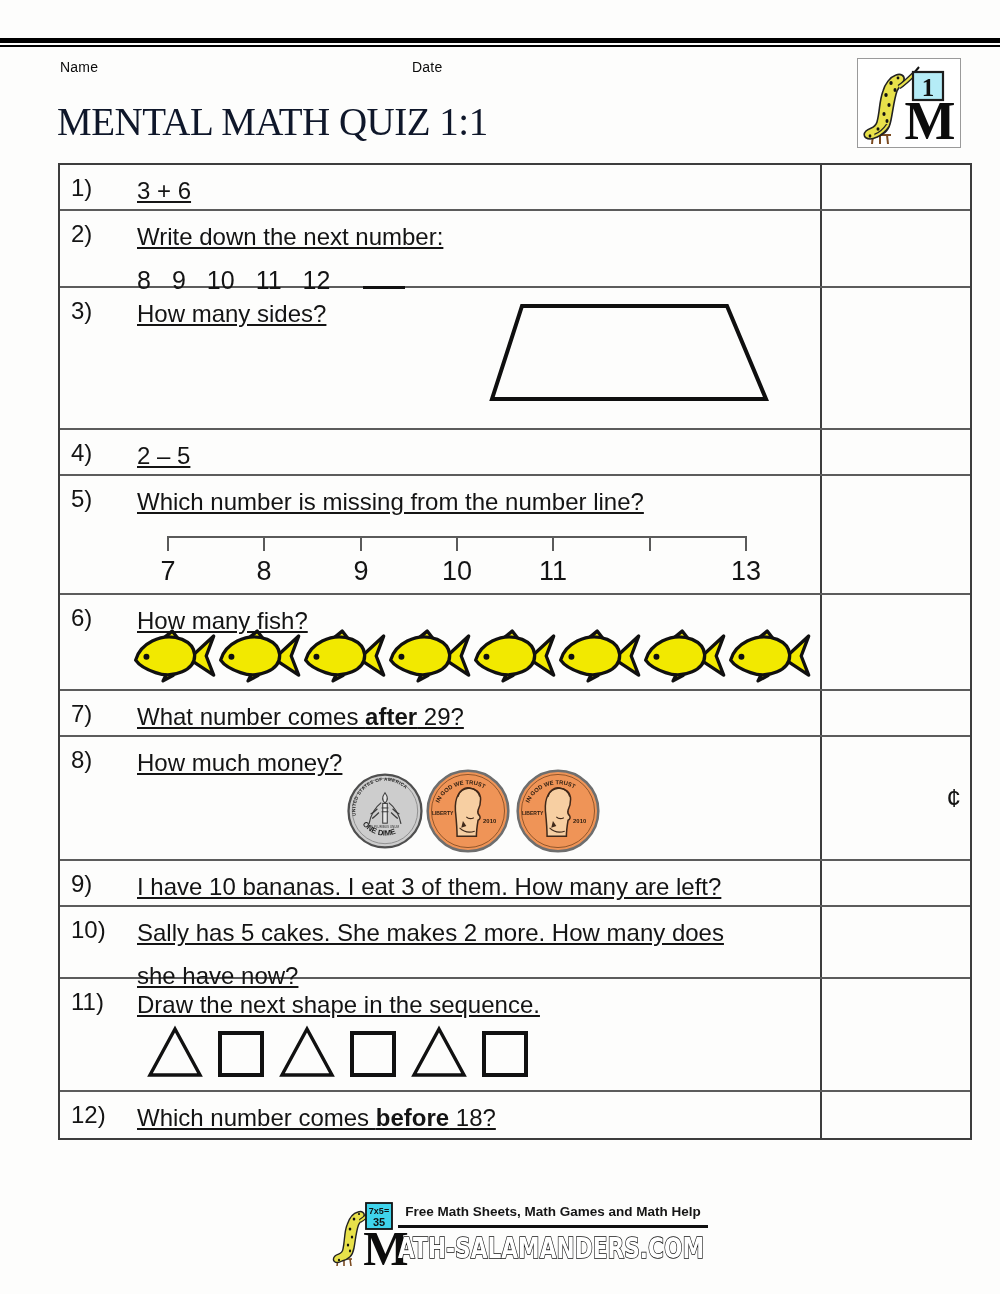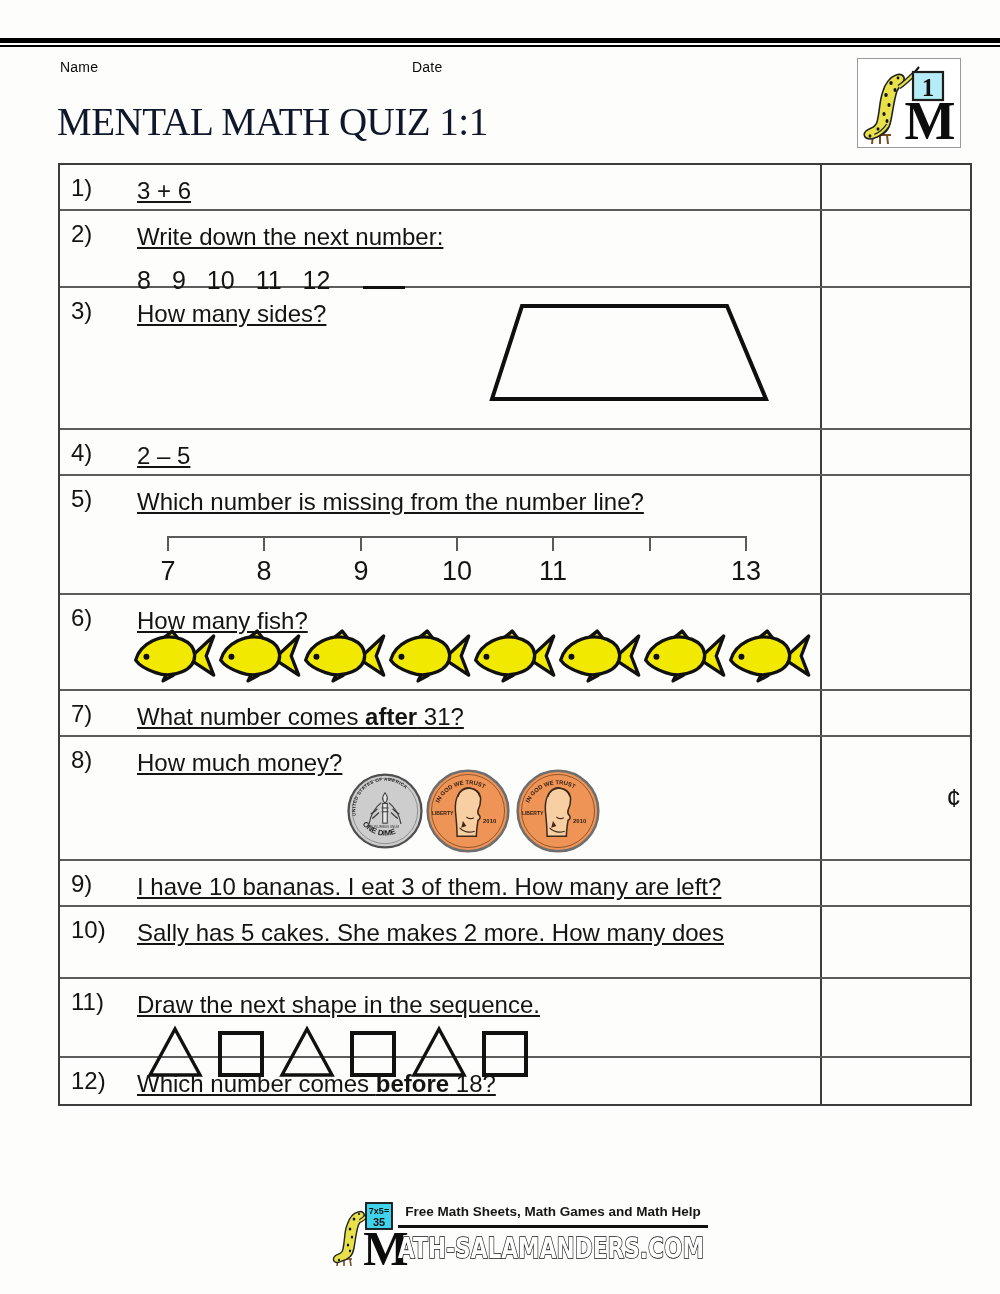--- a/index.html
+++ b/index.html
@@ -33,21 +33,21 @@
     left:58px;top:163px;width:914px;
     border:2px solid #3d3d3d;box-sizing:border-box;background:transparent;
   }
   .row{
     display:flex;position:relative;box-sizing:border-box;
     border-bottom:2px solid #5c5c5c;
   }
   .row:last-child{border-bottom:none;}
   .r1{height:46px;}  .r2{height:77px;}  .r3{height:142px;} .r4{height:46px;}
   .r5{height:119px;} .r6{height:96px;}  .r7{height:46px;}  .r8{height:124px;}
-  .r9{height:46px;}  .r10{height:72px;} .r11{height:79px;}.r12{height:46px;}
+  .r9{height:46px;}  .r10{height:72px;} .r11{height:113px;}.r12{height:46px;}
   .num{
     width:77px;box-sizing:border-box;flex:0 0 77px;
     padding:9px 0 0 11px;font-size:24px;
   }
   .q{flex:1 1 auto;padding:9px 6px 0 0;font-size:24px;line-height:34px;text-decoration:underline;}
   .q .line2{line-height:36px;margin-top:8px;}
   .ans{
     flex:0 0 150px;width:150px;box-sizing:border-box;
     border-left:2px solid #3d3d3d;
     display:flex;align-items:center;justify-content:flex-end;
@@ -248,21 +248,21 @@
     <path d="M34,12 L46,2 L53,11" style="fill:var(--fish-yellow)" stroke="#101010" stroke-width="4" stroke-linejoin="round"></path>
     <path d="M40,52 L35,62 L48,55" style="fill:var(--fish-yellow)" stroke="#101010" stroke-width="4" stroke-linejoin="round"></path>
     <path d="M2,37 Q6,22 22,14 Q40,5 58,12 Q72,18 73,30 Q74,44 58,51 Q42,58 26,52 Q8,46 2,37 Z" style="fill:var(--fish-yellow)" stroke="#101010" stroke-width="4" stroke-linejoin="round"></path>
     <circle cx="15" cy="33" r="3.6" fill="#101010"></circle>
   </svg>
       </div>
   </div>
 
   <div class="row r7">
     <div class="num">7)</div>
-    <div class="q"><span>What number comes </span><b>after</b><span> 31?</span></div>
+    <div class="q"><span>What number comes </span><b>after</b><span> 29?</span></div>
     <div class="ans"></div>
   </div>
 
   <div class="row r8">
     <div class="num">8)</div>
     <div class="q">How much money?</div>
     <div class="ans">
         <span>¢</span>
       </div>
 
@@ -344,20 +344,21 @@
   <div class="row r9">
     <div class="num">9)</div>
     <div class="q">I have 10 bananas. I eat 3 of them. How many are left?</div>
     <div class="ans"></div>
   </div>
 
   <div class="row r10">
     <div class="num">10)</div>
     <div class="q">
       <div>Sally has 5 cakes. She makes 2 more. How many does</div>
+      <div class="line2">she have now?</div>
     </div>
     <div class="ans"></div>
   </div>
 
   <div class="row r11">
     <div class="num">11)</div>
     <div class="q">Draw the next shape in the sequence.</div>
     <div class="ans"></div>
     <div class="shape-seq">
         <svg class="tri" width="56" height="54" viewBox="0 0 56 54">

